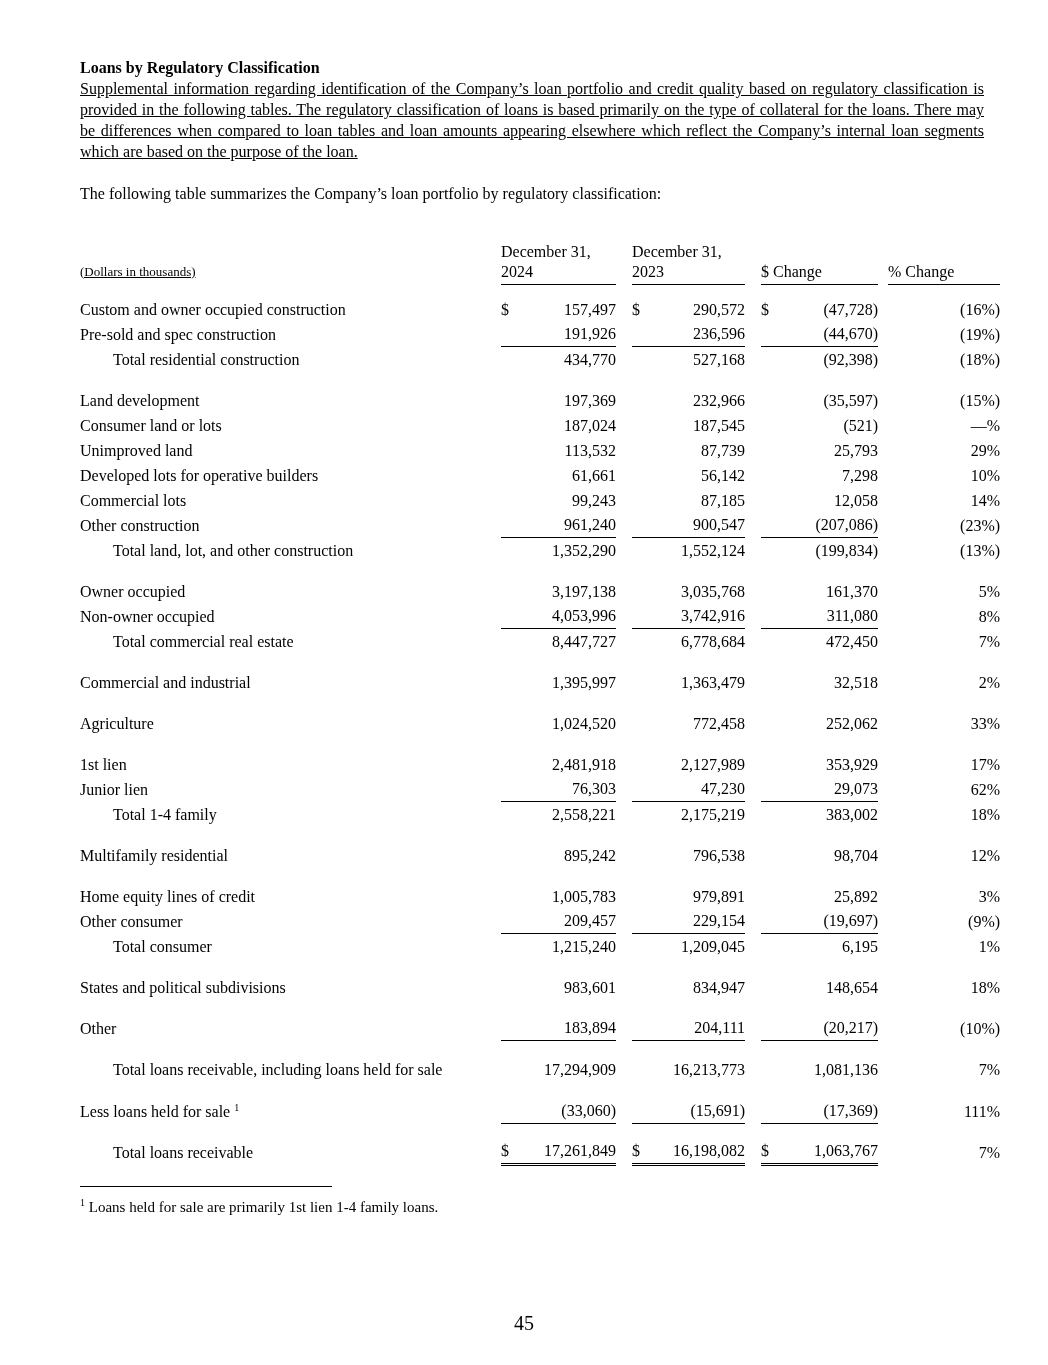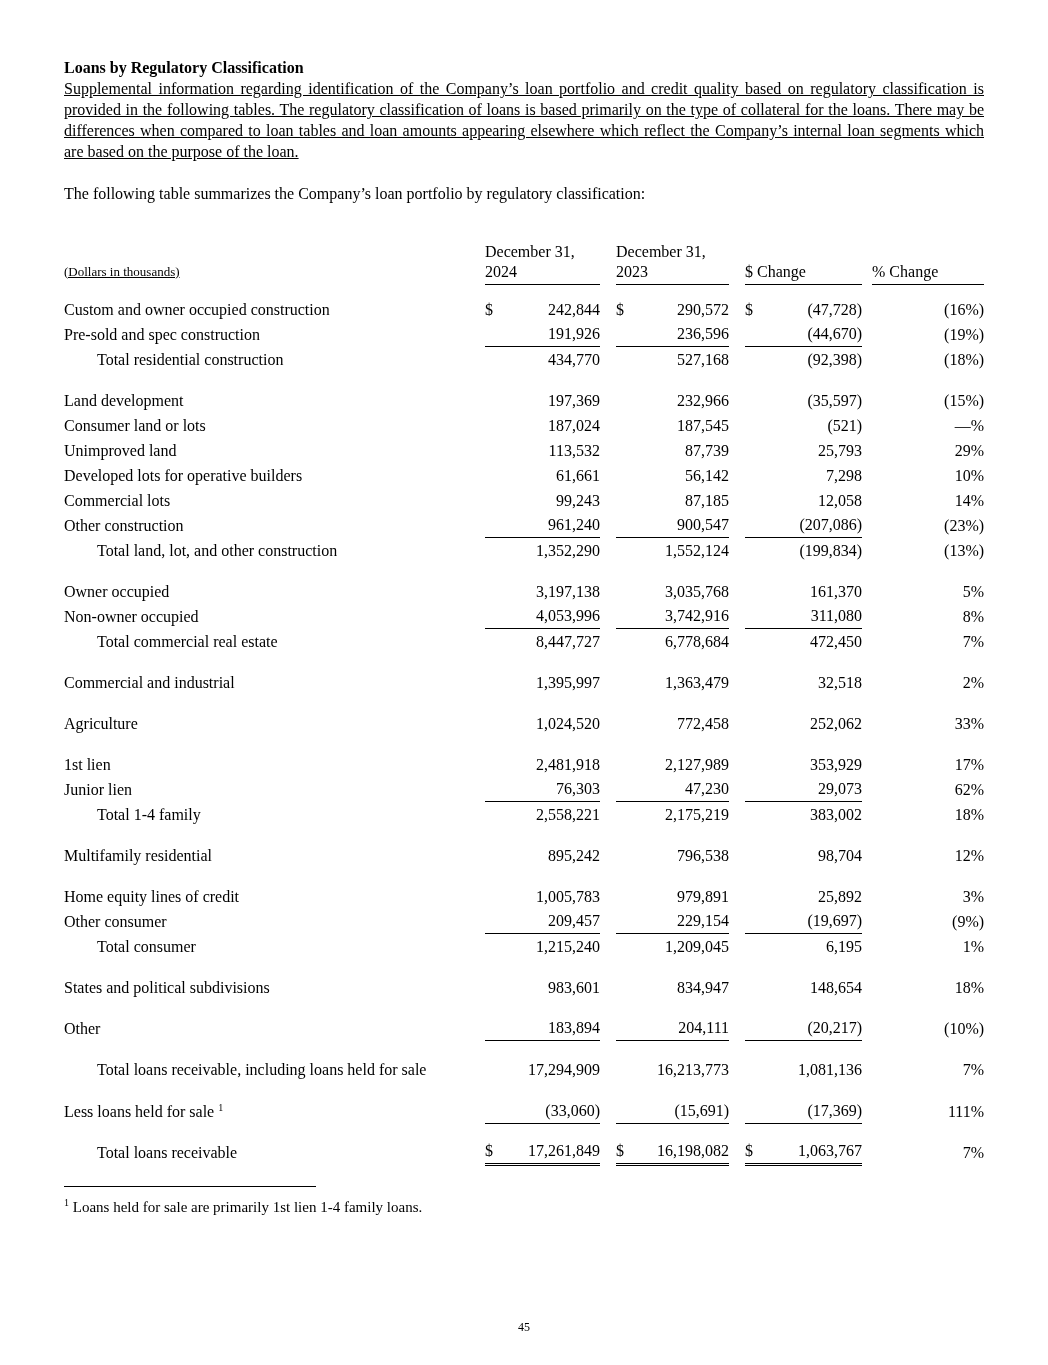--- a/index.html
+++ b/index.html
@@ -6,21 +6,21 @@
   html, body { margin: 0; padding: 0; }
   body {
     width: 1048px;
     height: 1365px;
     background: #ffffff;
     font-family: "Liberation Serif", "DejaVu Serif", serif;
     font-size: 16px;
     color: #000000;
     position: relative;
   }
-  .page-content { padding: 57px 64px 0 64px; }
+  .page-content { padding: 57px 64px 0 64px; margin-left: 16px; }
   .doc-title { font-weight: bold; margin: 0; line-height: 21px; font-size: 16px; }
   .para { margin: 0; line-height: 21px; }
   .para.justify { text-align: justify; text-decoration: underline; }
   .spacer-line { height: 21px; }
 
   table.loans { border-collapse: collapse; width: 920px; margin-top: 38px; table-layout: fixed; }
   table.loans td { padding: 0; vertical-align: bottom; font-size: 16px; line-height: 20px; }
   thead td.colhead { border-bottom: 1.5px solid #000; padding-bottom: 2px; }
   thead td.corner { font-size: 13px; padding-bottom: 3px; }
   thead td.corner span { text-decoration: underline; }
@@ -31,21 +31,21 @@
   td.val { text-align: right; }
   td.pct { text-align: right; }
   td.rule-single { border-bottom: 1px solid #000; }
   td.rule-double { border-bottom: 3px double #000; }
   tr.spacer td { height: 16px; }
   tr.headgap td { height: 12px; }
 
   .footnote-divider { width: 252px; border-top: 1px solid #000; margin-top: 20px; }
   .footnote { margin: 6px 0 0 0; font-size: 15px; line-height: 20px; }
   sup { font-size: 10px; }
-  .page-number { position: absolute; bottom: 30px; left: 0; width: 100%; text-align: center; font-size: 12px; }
+  .page-number { position: absolute; bottom: 30px; left: 0; width: 100%; text-align: center; font-size: 20px; }
 </style>
 </head>
 <body>
 
 <div class="page-content">
 
   <div class="doc-title">Loans by Regulatory Classification</div>
   <p class="para justify">Supplemental information regarding identification of the Company’s loan portfolio and credit quality based on regulatory classification is provided in the following tables.  The regulatory classification of loans is based primarily on the type of collateral for the loans.  There may be differences when compared to loan tables and loan amounts appearing elsewhere which reflect the Company’s internal loan segments which are based on the purpose of the loan.</p>
   <div class="spacer-line"></div>
   <p class="para">The following table summarizes the Company’s loan portfolio by regulatory classification:</p>
@@ -86,21 +86,21 @@
         </td>
       </tr>
     </thead>
     <tbody>
       <tr class="headgap">
           <td colspan="11"></td>
         </tr>
     <tr class="row">
           <td class="label">Custom and owner occupied construction</td>
           <td class="usd">$</td>
-          <td class="val">242,844</td>
+          <td class="val">157,497</td>
           <td></td>
           <td class="usd">$</td>
           <td class="val">290,572</td>
           <td></td>
           <td class="usd">$</td>
           <td class="val">(47,728)</td>
           <td></td>
           <td class="val pct">(16%)</td>
         </tr>
         <tr class="row">

